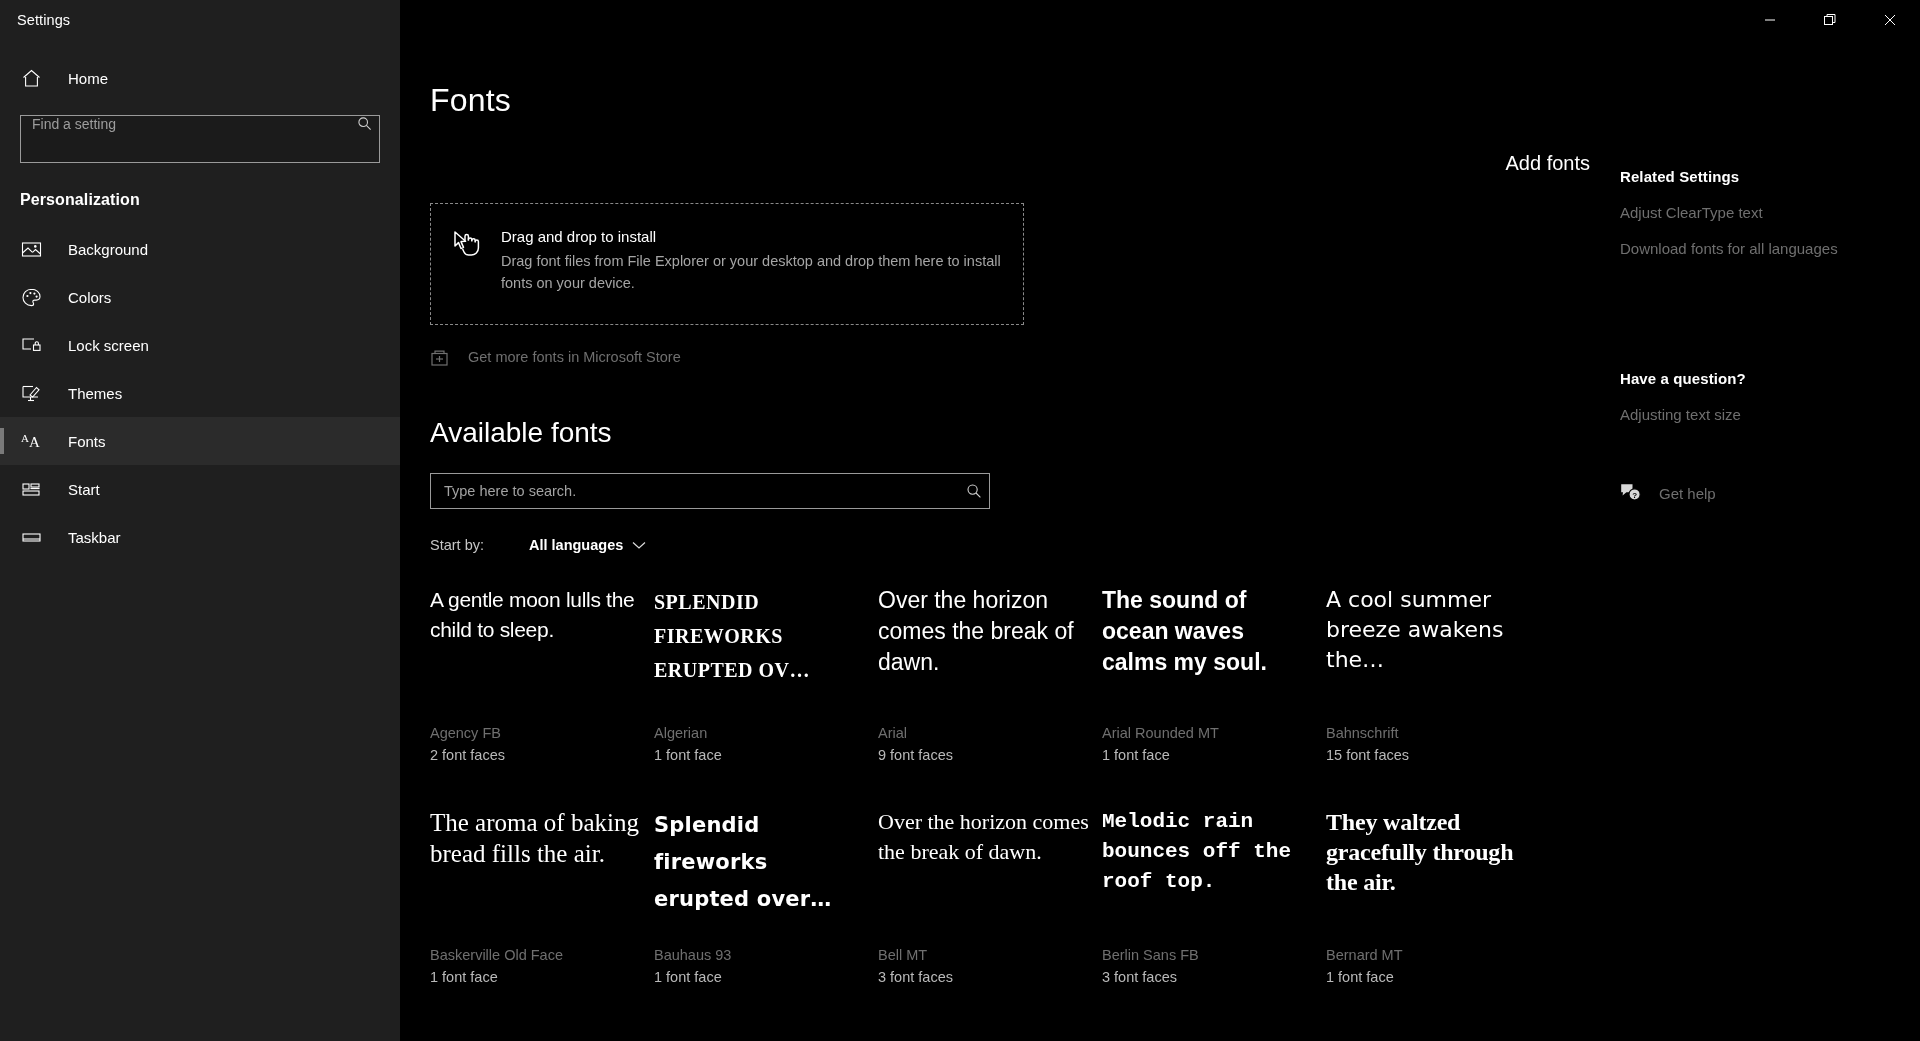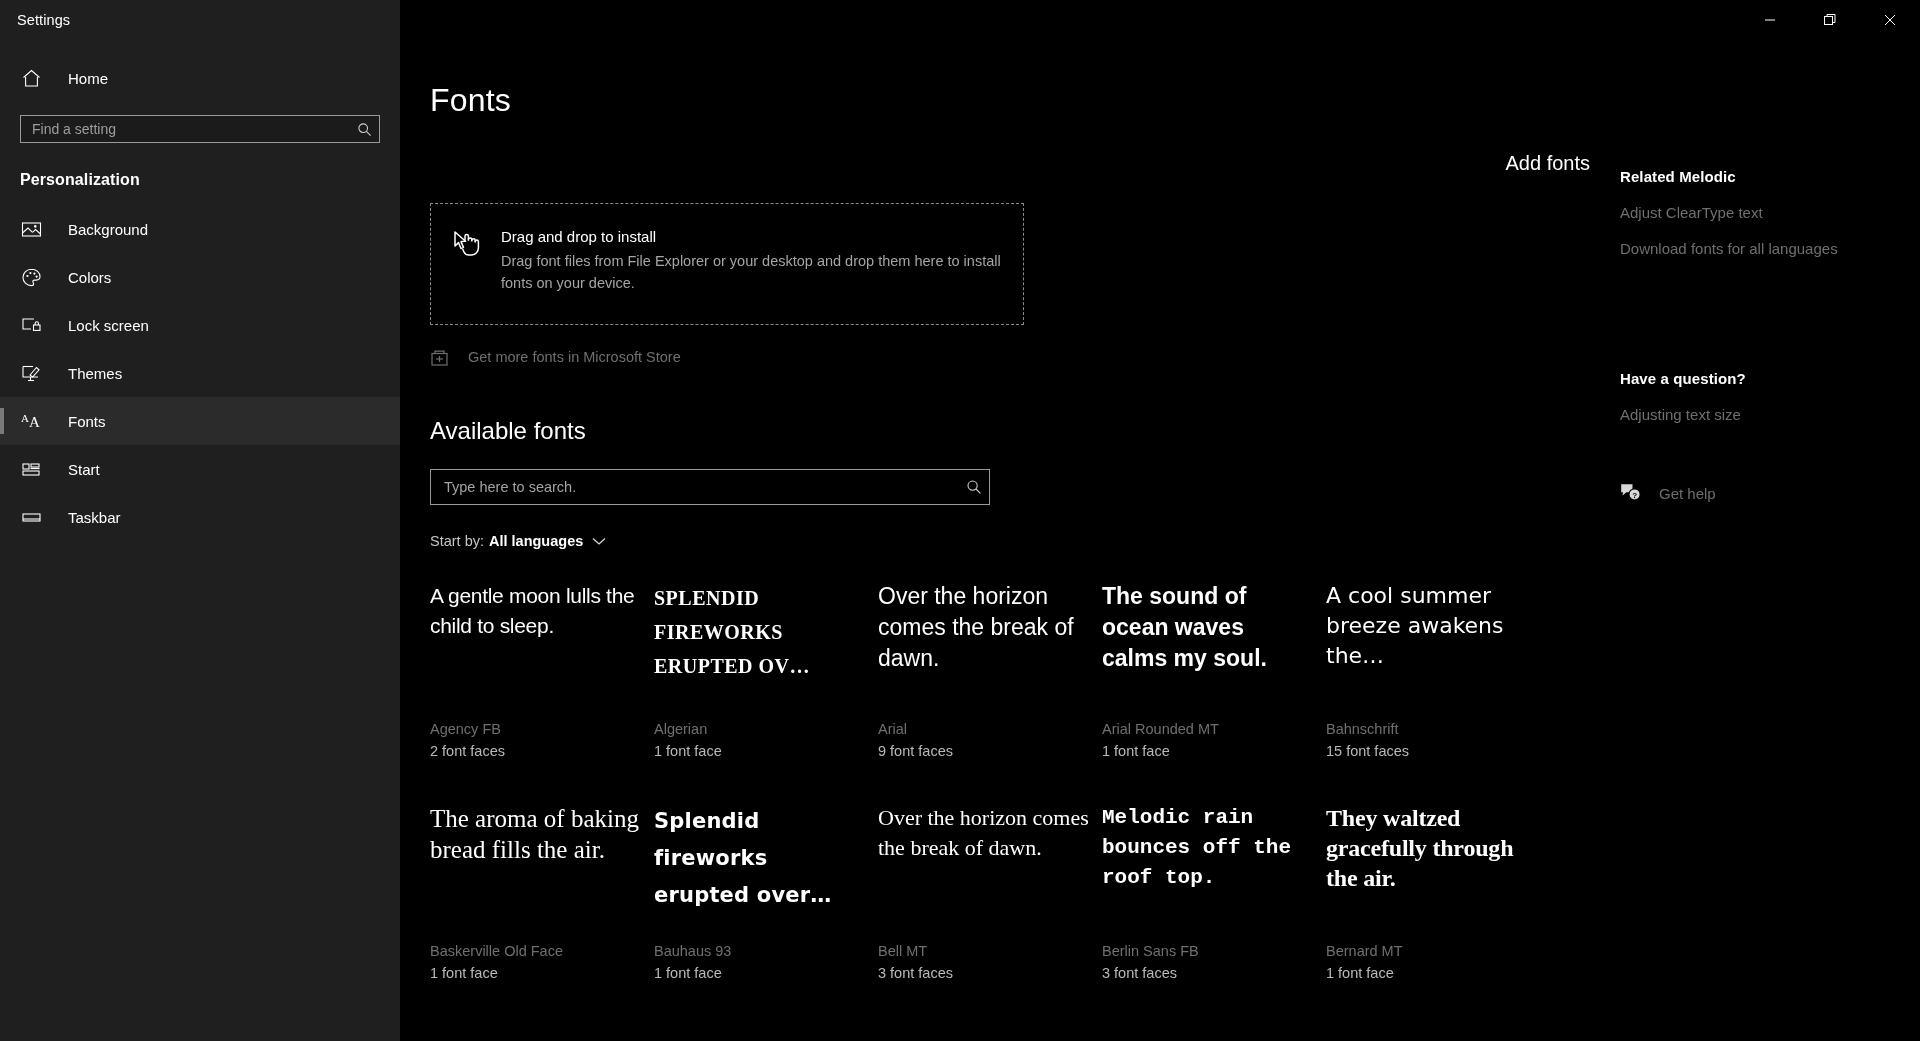--- a/index.html
+++ b/index.html
@@ -73,24 +73,24 @@
     color: #ffffff;
   }
   .nav-label {
     color: #ffffff;
     font-size: 15px;
     padding-left: 17px;
   }
   .searchwrap { padding: 16px 20px 0 20px; }
   .searchbox {
     position: relative;
-    height: 28px;
+    height: 48px;
     background: #1b1b1b;
     border: 1px solid #9a9a9a;
-    display: flex; align-items: center;
+    display: flex; align-items: flex-start;
   }
   .searchbox input {
     flex: 1 1 auto;
     background: transparent;
     border: none; outline: none;
     color: #ffffff;
     font-family: "Liberation Sans", sans-serif;
     font-size: 14px;
     padding-left: 11px;
   }
@@ -182,21 +182,21 @@
     cursor: default;
   }
   .store-ico {
     width: 30px; flex: 0 0 30px;
     color: #6f6f6f;
     display: flex; align-items: center;
   }
   .store-label { color: #6f6f6f; font-size: 14.5px; padding-left: 8px; }
   .avail-head {
     color: #ffffff;
-    font-size: 24px;
+    font-size: 28px;
     margin-top: 46px;
   }
   .fontsearch {
     margin-top: 24px;
     width: 560px;
     height: 36px;
     border: 1px solid #9a9a9a;
     background: #000000;
     display: flex; align-items: center;
   }
@@ -211,21 +211,21 @@
   }
   .fontsearch input::placeholder { color: #a3a3a3; }
   .filterrow {
     display: flex; align-items: center;
     margin-top: 24px;
     height: 24px;
     width: fit-content;
     cursor: default;
   }
   .filter-label { color: #c6c6c6; font-size: 14.5px; }
-  .filter-value { color: #ffffff; font-size: 14.5px; font-weight: bold; padding-left: 5px; }
+  .filter-value { color: #ffffff; font-size: 14.5px; font-weight: bold; padding-left: 5px; margin-left: 40px; }
   .filter-chev { color: #dcdcdc; padding-left: 9px; display: flex; align-items: center; }
 
   .fontgrid {
     margin-top: 28px;
     display: grid;
     grid-template-columns: repeat(5, 224px);
     row-gap: 34px;
   }
   .fontcard {
     width: 212px;
@@ -559,21 +559,21 @@
           <div class="fontcard">
             <div class="fc-sample s-bernard">They waltzed gracefully through the air.</div>
             <div class="fc-name">Bernard MT</div>
             <div class="fc-faces">1 font face</div>
           </div>
 
         </div>
       </div>
 
       <div class="rail">
-        <div class="rail-head">Related Melodic</div>
+        <div class="rail-head">Related Settings</div>
         <a class="rail-link">Adjust ClearType text</a>
         <a class="rail-link">Download fonts for all languages</a>
 
         <div class="rail-head second">Have a question?</div>
         <a class="rail-link">Adjusting text size</a>
 
         <div class="help-row">
           <span class="help-ico">
             <svg width="22" height="20" viewBox="0 0 22 20">
               <path d="M1.2 1.2 L12.5 1.2 L12.5 9.2 L6.4 9.2 L2.6 12.6 L3 9.2 L1.2 9.2 Z" fill="#d8d8d8"></path>

